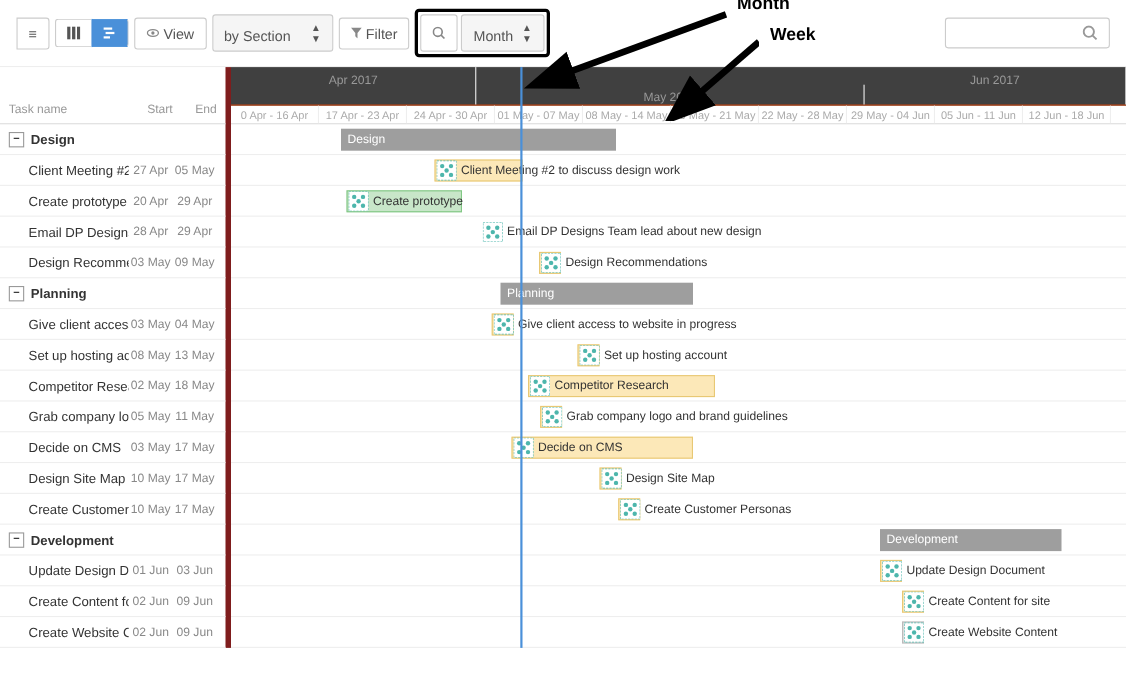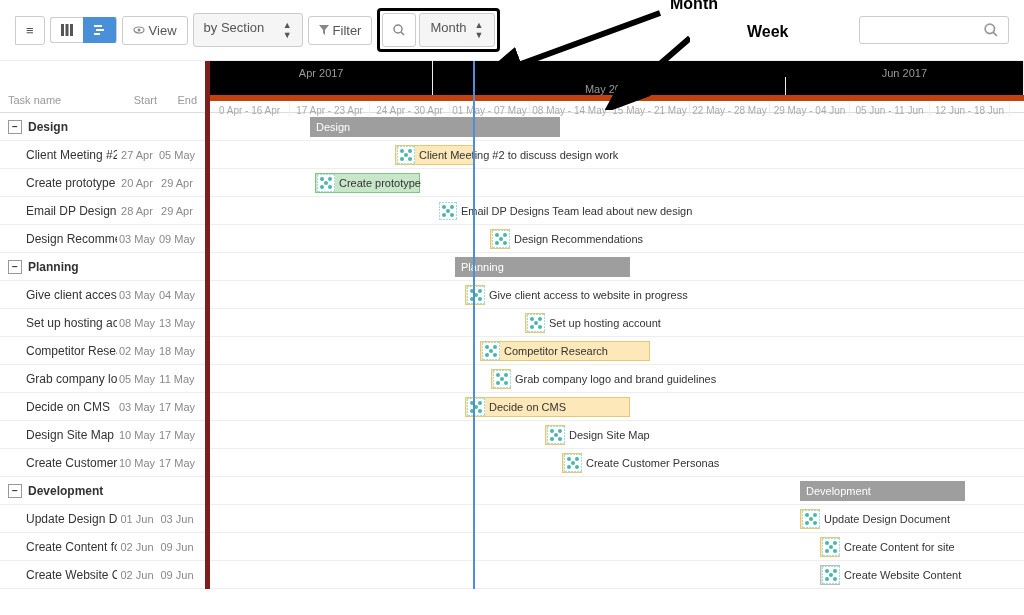--- a/index.html
+++ b/index.html
@@ -4,40 +4,40 @@
 <style>
 * { box-sizing: border-box; margin: 0; padding: 0; }
 body { font-family: Arial, sans-serif; font-size: 12px; color: #333; background: #fff; width: 1024px; }
 .topbar { display: flex; align-items: center; padding: 8px 15px; border-bottom: 1px solid #eee; gap: 5px; position: relative; }
 .btn { border: 1px solid #ccc; background: #fff; padding: 6px 10px; border-radius: 3px; cursor: pointer; display: inline-flex; align-items: center; gap: 4px; font-size: 13px; color: #555; }
 .btn.active { background: #4a90d9; color: #fff; border-color: #4a90d9; }
 .btn-group { display: flex; }
 .btn-group .btn { border-radius: 0; border-right: none; }
 .btn-group .btn:first-child { border-radius: 3px 0 0 3px; }
 .btn-group .btn:last-child { border-radius: 0 3px 3px 0; border-right: 1px solid #ccc; }
-.select { border: 1px solid #ccc; background: #f5f5f5; padding: 6px 10px; border-radius: 3px; font-size: 13px; color: #555; display: flex; align-items: flex-start; justify-content: space-between; min-width: 110px; }
+.select { border: 1px solid #ccc; background: #f5f5f5; padding: 6px 10px; border-radius: 3px; font-size: 13px; color: #555; display: flex; align-items: flex-end; justify-content: space-between; min-width: 110px; }
 .highlight-box { border: 3px solid #000; padding: 2px; display: flex; gap: 3px; border-radius: 4px; }
 .search-box { margin-left: auto; border: 1px solid #ccc; border-radius: 3px; padding: 6px 10px; width: 150px; display: flex; align-items: center; justify-content: flex-end; }
 .search-box svg { fill: #999; }
 .annotations { position: absolute; top: -5px; left: 500px; pointer-events: none; z-index: 100; }
 .ann-label { font-weight: bold; font-size: 16px; color: #000; position: absolute; }
 .gantt { display: flex; position: relative; }
 .left-panel { width: 210px; flex-shrink: 0; border-right: 5px solid #7f1d1d; }
 .left-header { height: 52px; border-bottom: 1px solid #ddd; display: flex; align-items: flex-end; padding: 0 8px 6px; color: #999; font-size: 11px; }
 .left-header .col-task { flex: 1; }
 .left-header .col-date { width: 40px; text-align: right; }
 .row { height: 28px; border-bottom: 1px solid #eee; display: flex; align-items: center; padding: 0 8px; font-size: 12px; }
 .row.section { font-weight: bold; }
 .row .toggle { width: 14px; height: 14px; border: 1px solid #999; display: flex; align-items: center; justify-content: center; font-size: 10px; margin-right: 6px; cursor: pointer; }
 .row .indent { width: 18px; }
 .row .task-name { flex: 1; white-space: nowrap; overflow: hidden; }
 .row .date-col { width: 40px; text-align: center; color: #888; font-size: 11px; }
 .right-panel { flex: 1; overflow-x: hidden; position: relative; }
 .timeline-header { height: 52px; border-bottom: 1px solid #ddd; display: flex; flex-direction: column; }
-.month-row { flex: 1; display: flex; border-bottom: 6px solid #c2410c; background: #000000; }
+.month-row { flex: 1; display: flex; border-bottom: 1px solid #c2410c; background: #404040; }
 .month-cell { border-right: 1px solid #eee; text-align: center; font-size: 11px; color: #999; padding-top: 6px; }
 .week-row { flex: 1; display: flex; }
 .week-cell { width: 80px; flex-shrink: 0; border-right: 1px solid #eee; text-align: center; font-size: 10px; color: #aaa; padding-top: 4px; }
 .chart-body { position: relative; }
 .chart-row { height: 28px; border-bottom: 1px solid #eee; position: relative; }
 .bar { position: absolute; top: 4px; height: 20px; display: flex; align-items: center; font-size: 11px; white-space: nowrap; }
 .bar.section-bar { background: #9e9e9e; color: #fff; padding: 0 6px; }
 .bar.task-bar { background: #fce8b8; border: 1px solid #e8c874; padding: 0 4px 0 0; }
 .bar.task-bar.green { background: #c8e6c9; border-color: #81c784; }
 .bar.task-bar.grey { background: #e0e0e0; border-color: #bbb; }
@@ -102,21 +102,21 @@
   </div>
   <div class="search-box">
     <svg width="14" height="14" viewBox="0 0 12 12">
         <circle cx="5" cy="5" r="4" fill="none" stroke="#999" stroke-width="1.5"></circle>
         <line x1="8" y1="8" x2="11" y2="11" stroke="#999" stroke-width="1.5"></line>
       </svg>
   </div>
 
   <div class="annotations">
     <span class="ann-label" style="left:170px; top:0px;">Month</span>
-    <span class="ann-label" style="left:200px; top:28px;margin-left:47px;">Week</span>
+    <span class="ann-label" style="left:200px; top:28px;">Week</span>
     <svg width="250" height="110" style="position:absolute; left:-60px; top:5px;">
       <defs>
           <marker id="ah" markerWidth="10" markerHeight="10" refX="2" refY="3" orient="auto">
             <path d="M0,0 L0,6 L8,3 Z" fill="#000"></path>
           </marker>
         </defs>
       <line x1="220" y1="13" x2="70" y2="68" stroke="#000" stroke-width="6" marker-end="url(#ah)"></line>
       <line x1="250" y1="38" x2="190" y2="90" stroke="#000" stroke-width="6" marker-end="url(#ah)"></line>
     </svg>
   </div>
@@ -313,21 +313,21 @@
               </svg></span>
             <span class="bar-label">Design Recommendations</span>
           </div>
         </div>
         <div class="chart-row">
           <div class="bar section-bar" style="left: 245px; width: 175px;">
             <span class="bar-label" style="color:#fff">Planning</span>
           </div>
         </div>
         <div class="chart-row">
-          <div class="bar task-bar " style="left: 255px; width: 20px;">
+          <div class="bar task-bar " style="left: 237px; width: 20px;">
             <span class="avatar"><svg class="avatar-svg" viewBox="0 0 18 18">
                 <rect width="18" height="18" fill="#fff" stroke="#4db6ac" stroke-dasharray="2 1"></rect>
                 <circle cx="5" cy="5" r="2" fill="#4db6ac"></circle>
                 <circle cx="13" cy="5" r="2" fill="#4db6ac"></circle>
                 <circle cx="5" cy="13" r="2" fill="#4db6ac"></circle>
                 <circle cx="13" cy="13" r="2" fill="#4db6ac"></circle>
                 <circle cx="9" cy="9" r="2" fill="#4db6ac"></circle>
               </svg></span>
             <span class="bar-label">Give client access to website in progress</span>
           </div>

